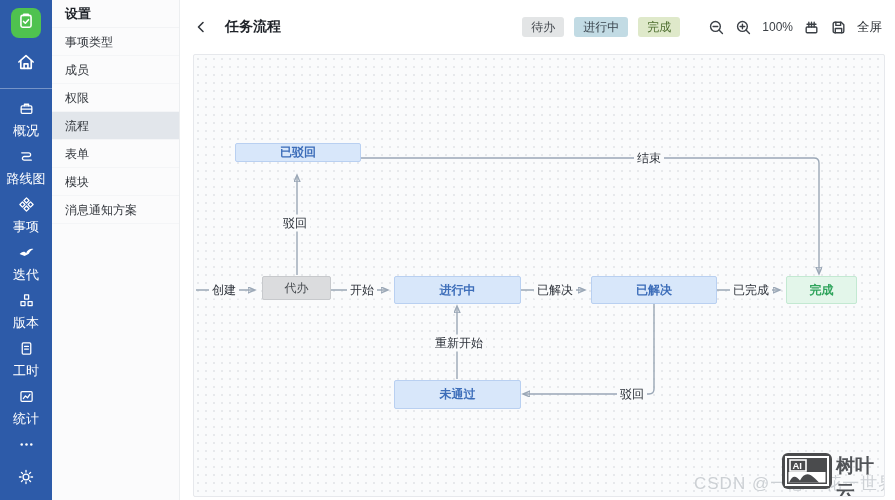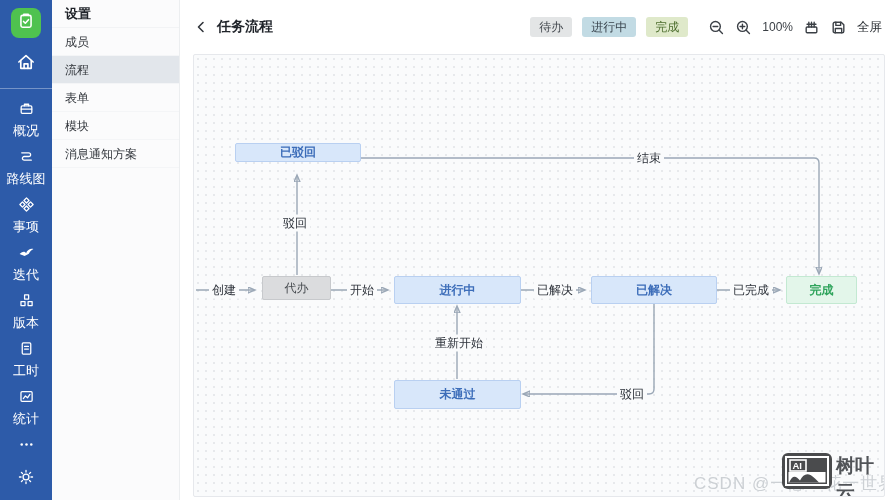--- a/index.html
+++ b/index.html
@@ -23,21 +23,21 @@
   .menu { width:128px; height:100%; background:#fbfbfc; border-right:1px solid #eceef0;
     flex-shrink:0; padding-top:0; }
   .menu-title { height:28px; line-height:28px; padding-left:13px; font-size:13px;
     font-weight:bold; color:#1f2329; border-bottom:1px solid #f2f3f5; }
   .menu-item { height:28px; line-height:28px; padding-left:13px; font-size:12px;
     color:#33373d; border-bottom:1px solid #f4f5f7; cursor:pointer; }
   .menu-item.selected { background:#e2e6eb; }
 
   
   .main { flex:1; display:flex; flex-direction:column; min-width:0; }
-  .main-header { height:54px; display:flex; align-items:center; padding:0 13px; gap:8px; }
+  .main-header { height:54px; display:flex; align-items:center; padding:0 13px; gap:16px; }
   .page-title { font-size:14px; font-weight:bold; color:#1f2329; }
   .hspacer { flex:1; }
   .hgroup { display:flex; align-items:center; gap:10px; }
   .pill { height:20px; padding:0 9px; border-radius:3px; font-size:12px; display:flex;
     align-items:center; cursor:pointer; font-weight:500; }
   .zoom-level { font-size:12px; color:#3a3f45; }
   .fullscreen { font-size:12.5px; color:#2a2e33; cursor:pointer; }
   .hicon { display:flex; align-items:center; cursor:pointer; }
 
   
@@ -153,21 +153,23 @@
           <circle cx="8" cy="8" r="2.6"></circle>
           <path d="M8 2.2 V3.6 M8 12.4 V13.8 M2.2 8 H3.6 M12.4 8 H13.8 M3.9 3.9 L4.9 4.9 M11.1 11.1 L12.1 12.1 M12.1 3.9 L11.1 4.9 M4.9 11.1 L3.9 12.1"></path>
         </svg>
       </span>
     </div>
   </div>
 
   <div class="menu">
     <div class="menu-title">设置</div>
     <div id="menu-items">
+        <div class="menu-item">事项类型</div>
         <div class="menu-item">成员</div>
+        <div class="menu-item">权限</div>
         <div class="menu-item selected">流程</div>
         <div class="menu-item">表单</div>
         <div class="menu-item">模块</div>
         <div class="menu-item">消息通知方案</div>
       </div>
   </div>
 
   <div class="main">
     <div class="main-header">
       <span class="hicon">

